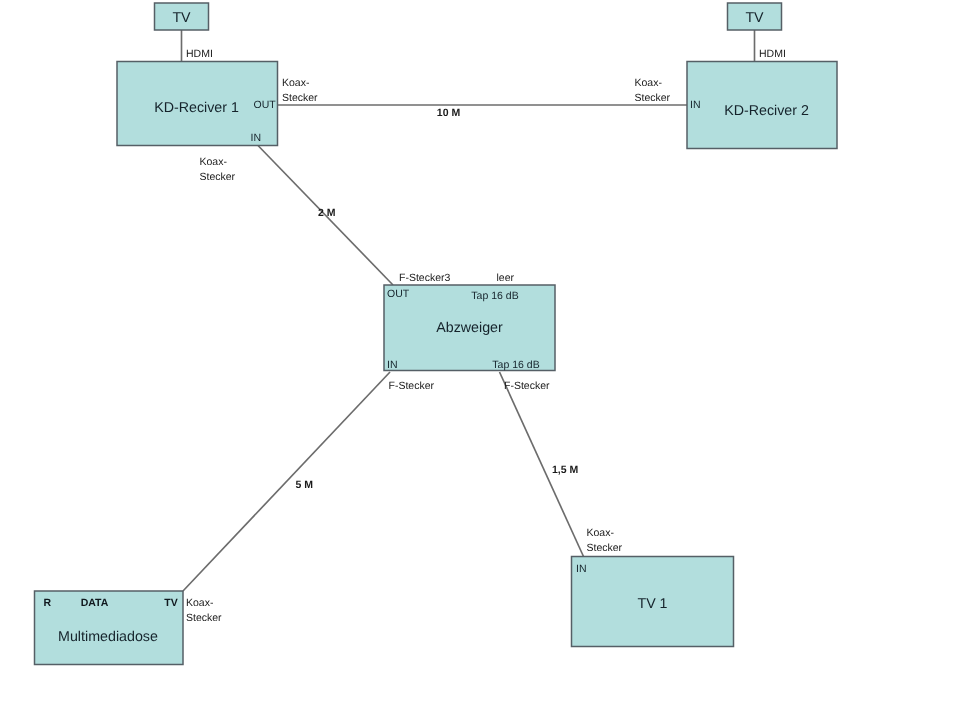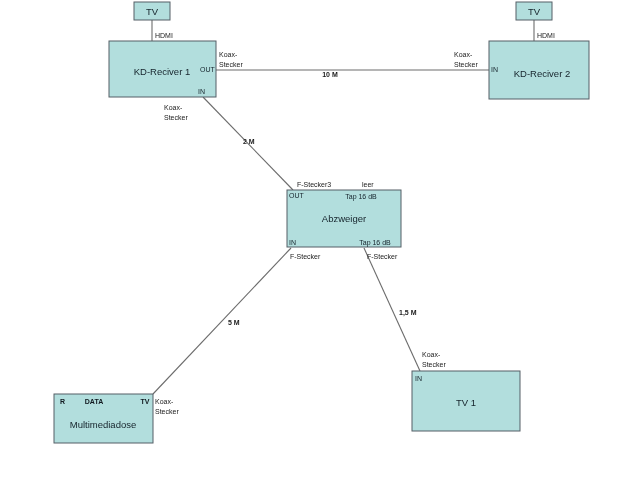--- a/index.html
+++ b/index.html
@@ -12,21 +12,20 @@
     width: 640px;
     height: 480px;
     font-family: "Liberation Sans", sans-serif;
     overflow: hidden;
   }
   #diagram-canvas {
     position: relative;
     width: 592px;
     height: 480px;
     background: #ffffff;
-    padding-left: 31px;
   }
   svg.diagram {
     display: block;
     width: 640px;
     height: 480px;
   }
   .node-box {
     fill: #b2dedd;
     stroke: #555f66;
     stroke-width: 1;

